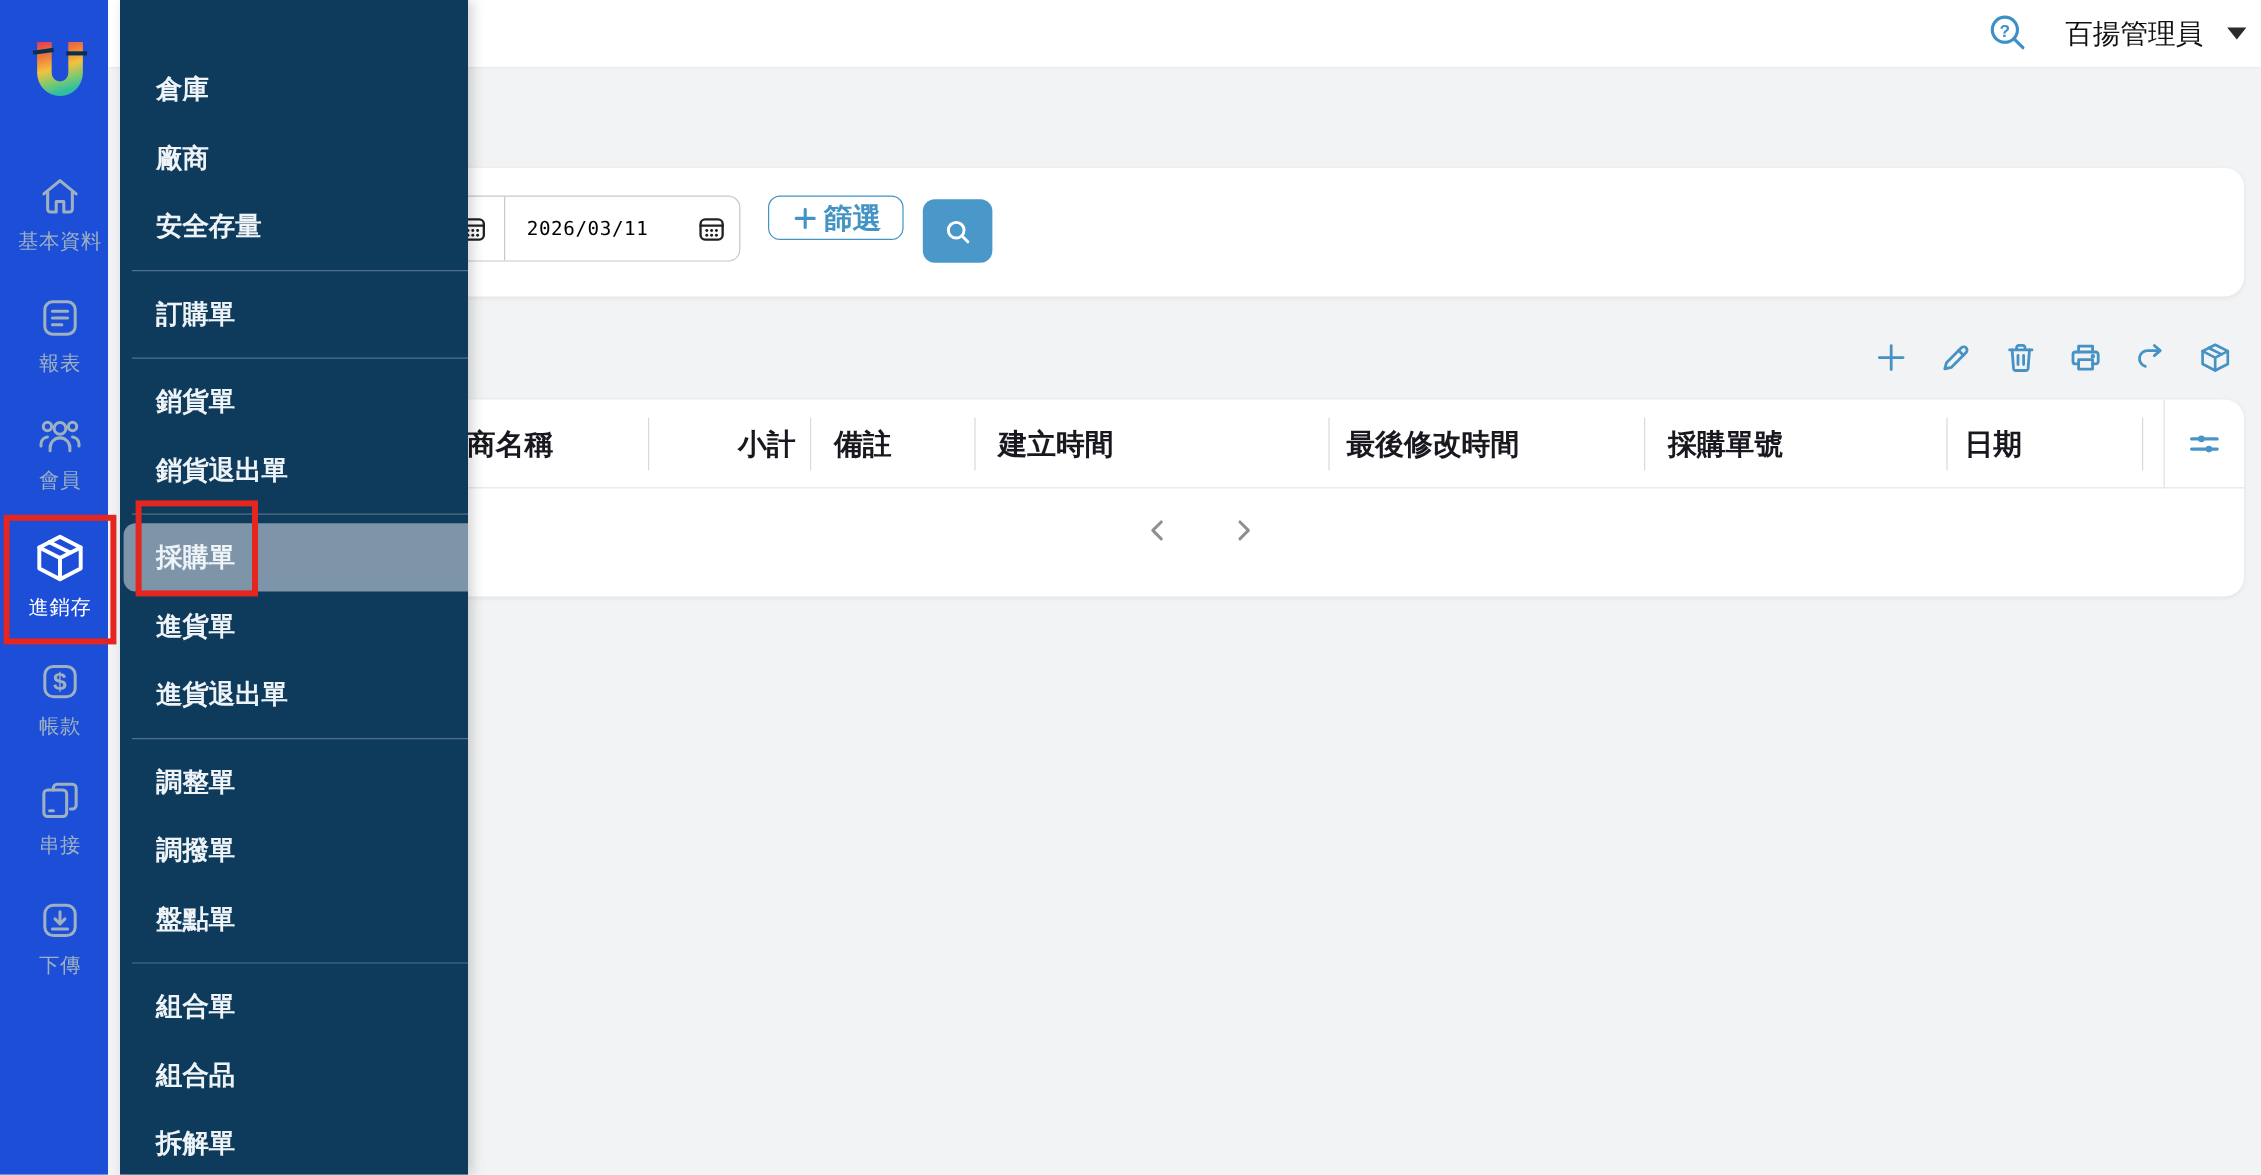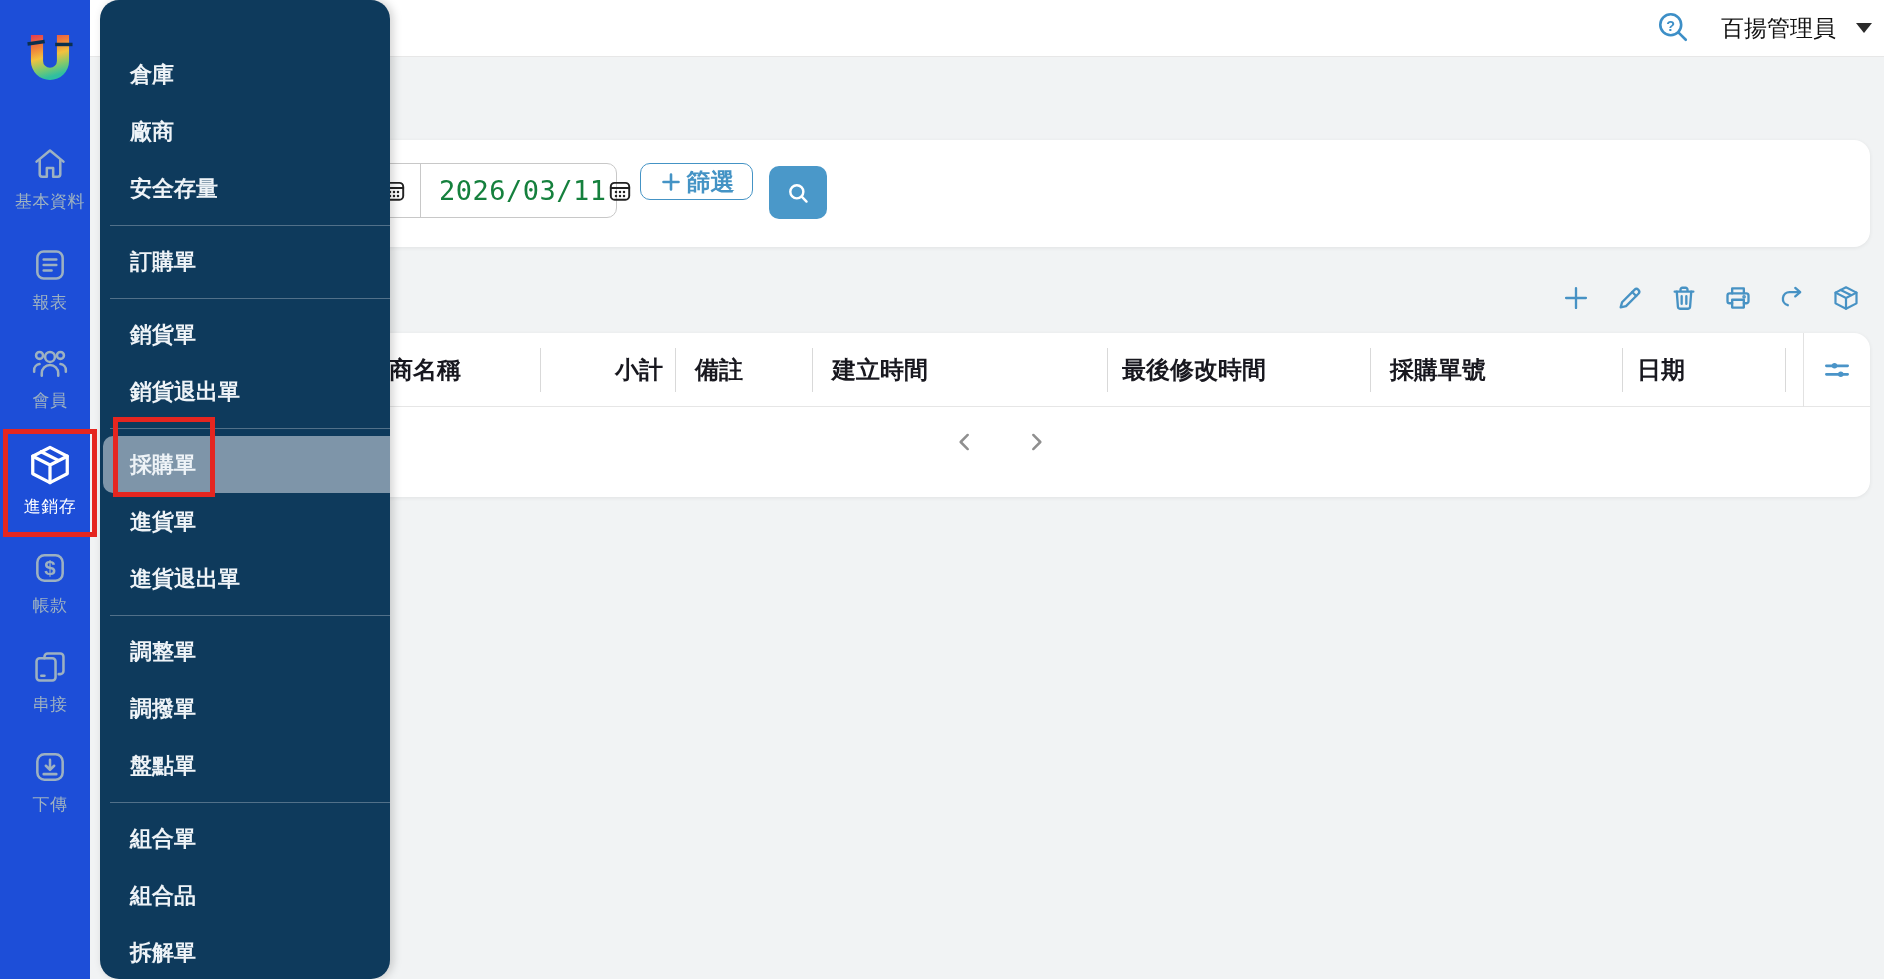--- a/index.html
+++ b/index.html
@@ -23,22 +23,22 @@
   .filter-card { left:130px; top:140px; width:1740px; height:107px; }
   .table-card  { left:130px; top:333px; width:1740px; height:164px; }
 
   
   .date-box { position:absolute; left:20px; top:23px; width:467px; height:55px;
               border:1px solid #c8c8c8; border-radius:10px; display:flex; background:#fff; }
   .date-cell { display:flex; align-items:center; height:100%; cursor:pointer; }
   .date-cell.from { width:270px; border-right:1px solid #c8c8c8; justify-content:flex-end;
                     padding-right:13px; }
   .date-cell.to { width:195px; padding:0 10px 0 18px; justify-content:space-between; }
-  .date-text { font-family:"DejaVu Sans Mono","Liberation Mono",monospace; font-size:27px;
-               color:#15803d; letter-spacing:.5px; white-space:nowrap; }
+  .date-text { font-family:"DejaVu Sans Mono","Liberation Mono",monospace; font-size:16px;
+               color:#000000; letter-spacing:.5px; white-space:nowrap; }
   .cal-icon { width:26px; height:26px; flex:0 0 auto; }
   .filter-btn { position:absolute; left:510px; top:23px; width:113px; height:37px;
                 border:1.6px solid #4493c5; border-radius:10px; background:#fff; color:#4493c5;
                 display:flex; align-items:center; justify-content:center; gap:4px;
                 font-size:24px; font-weight:600; cursor:pointer; }
   .search-btn { position:absolute; left:639px; top:26px; width:58px; height:53px;
                 background:#4a98c9; border:none; border-radius:10px; display:flex;
                 align-items:center; justify-content:center; cursor:pointer; }
 
   
@@ -72,21 +72,21 @@
   .logo { position:absolute; left:24px; top:28px; width:52px; height:58px; cursor:pointer; }
   .rail-item { position:absolute; left:0; width:100px; display:flex; flex-direction:column;
                align-items:center; gap:7px; color:#9db1c1; cursor:pointer; }
   .rail-item.active { color:#ffffff;justify-content:center; }
   .rail-icon { width:38px; height:38px; }
   .rail-icon.big { width:46px; height:46px; }
   .rail-label { font-size:17px; font-weight:500; letter-spacing:.5px; white-space:nowrap; }
 
   
   .flyout { position:absolute; left:100px; top:0; width:290px; height:979px; background:#0e3a5c;
-            z-index:40; padding-top:46px; box-shadow:3px 0 10px rgba(0,0,0,.18);border-radius:19px; }
+            z-index:40; padding-top:46px; box-shadow:3px 0 10px rgba(0,0,0,.18); }
   .fly-item { height:57px; display:flex; align-items:center; padding-left:30px;
               font-size:22px; font-weight:600; color:#eef3f7; cursor:pointer;
               white-space:nowrap; }
   .fly-item.selected { background:#7e95a9; border-radius:10px 0 0 10px; margin-left:3px;
                        padding-left:27px; }
   .fly-divider { border-top:1px solid rgba(255,255,255,.28); margin:8px 0 7px 10px; }
 
   
   .anno { position:absolute; border:5px solid #e52620; z-index:60; pointer-events:none; }
   .anno-rail { left:3px; top:429px; width:94px; height:108px; }

